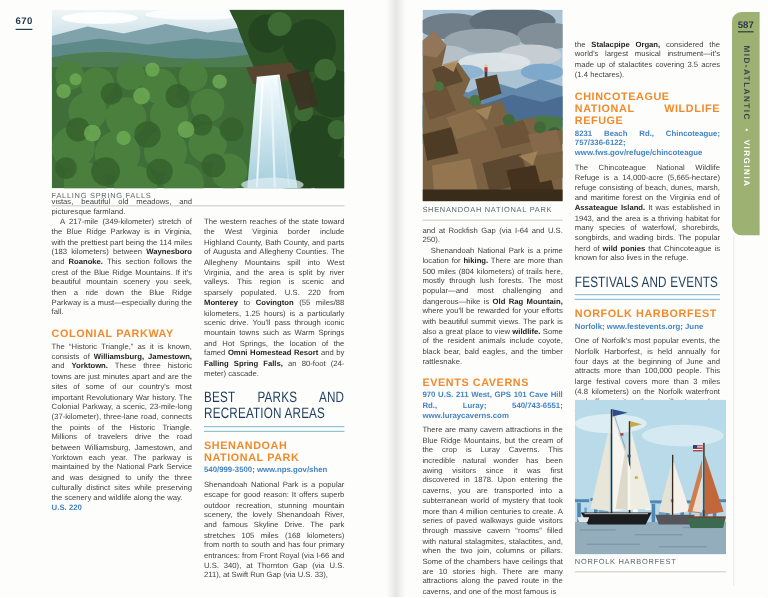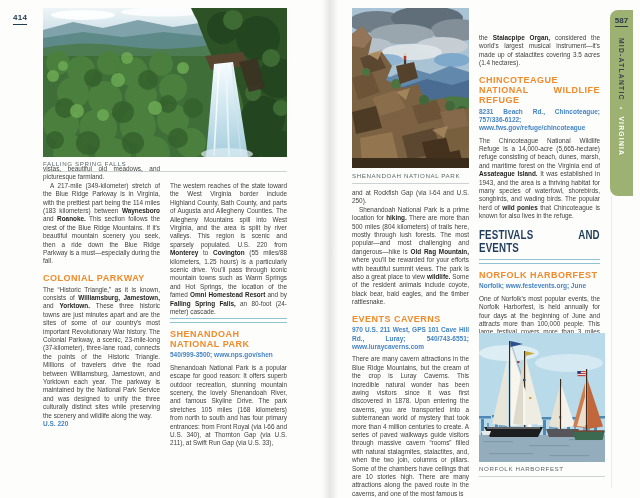--- a/index.html
+++ b/index.html
@@ -27,21 +27,21 @@
   .col b { color:#1f1f1f; }
   .h-orange {
     margin:7px 0 2.5px; font-size:9px; line-height:10.2px; font-weight:bold;
     color:#f18a2b; letter-spacing:.5px;
   }
   .h-orange.first { margin-top:0; }
   .contact {
     font-weight:bold; color:#4584c4; font-size:6.5px; line-height:8.3px;
     margin:0 0 4px;
   }
-  .h-section { margin:8px 0 3px; color:#1e3d5c; font-weight:bold;
+  .h-section { margin:8px 0 3px; color:#1e3d5c; font-weight:normal;
     font-size:12.5px; line-height:13.5px; }
   .h-section .cond { display:block; width:128%; transform:scaleX(0.78);
     transform-origin:0 0; letter-spacing:.2px; }
   .double-rule { height:3px; border-top:1px solid #8fc3d4;
     border-bottom:1px solid #8fc3d4; margin:1px 0 6px; }
   .gutter {
     position:absolute; left:322px; top:0; width:16px; height:498px;
     background:linear-gradient(90deg, rgba(0,0,0,0) 0%, rgba(60,60,60,.12) 50%, rgba(0,0,0,0) 100%);
   }
   .page-edge { position:absolute; left:611px; top:196px; width:1px; height:292px; background:#ececec; }
@@ -69,21 +69,21 @@
   .photo-shen    { left:352px; top:8px;   width:117px; height:160px; }
   .cap-shen      { left:352px; top:172px; width:117px; }
   .photo-norfolk { left:479px; top:333px; width:126px; height:129px; }
   .cap-norfolk   { left:479px; top:465px; width:126px; }
 </style>
 </head>
 <body>
 
 <div id="spread">
 
-  <div class="pagenum" style="left:13px; top:13px;">414</div>
+  <div class="pagenum" style="left:13px; top:13px;">670</div>
 
   <div class="photo photo-falls">
     <svg viewBox="0 0 244 149" preserveAspectRatio="none">
       <defs>
         <linearGradient id="g-sky1" x1="0" y1="0" x2="0" y2="1">
           <stop offset="0" stop-color="#eef5f7"></stop>
             <stop offset="1" stop-color="#b4d1dc"></stop>
         </linearGradient>
         <linearGradient id="g-fall" x1="0" y1="0" x2="0" y2="1">
           <stop offset="0" stop-color="#f7fdff"></stop>
@@ -168,20 +168,23 @@
   <div class="col col1">
     <p class="body">vistas, beautiful old meadows, and picturesque farmland.</p>
     <p class="body indent">A 217-mile (349-kilometer) stretch of the Blue Ridge Parkway is in Virginia, with the prettiest part being the 114 miles (183 kilometers) between <b>Waynesboro</b> and <b>Roanoke.</b> This section follows the crest of the Blue Ridge Mountains. If it's beautiful mountain scenery you seek, then a ride down the Blue Ridge Parkway is a must—especially during the fall.</p>
     <div class="h-orange">COLONIAL PARKWAY</div>
     <p class="body">The “Historic Triangle,” as it is known, consists of <b>Williamsburg, Jamestown,</b> and <b>Yorktown.</b> These three historic towns are just minutes apart and are the sites of some of our country's most important Revolutionary War history. The Colonial Parkway, a scenic, 23-mile-long (37-kilometer), three-lane road, connects the points of the Historic Triangle. Millions of travelers drive the road between Williamsburg, Jamestown, and Yorktown each year. The parkway is maintained by the National Park Service and was designed to unify the three culturally distinct sites while preserving the scenery and wildlife along the way.</p>
     <div class="contact">U.S. 220</div>
   </div>
 
   <div class="col col2">
     <p class="body">The western reaches of the state toward the West Virginia border include Highland County, Bath County, and parts of Augusta and Allegheny Counties. The Allegheny Mountains spill into West Virginia, and the area is split by river valleys. This region is scenic and sparsely populated. U.S. 220 from <b>Monterey</b> to <b>Covington</b> (55 miles/88 kilometers, 1.25 hours) is a particularly scenic drive. You'll pass through iconic mountain towns such as Warm Springs and Hot Springs, the location of the famed <b>Omni Homestead Resort</b> and by <b>Falling Spring Falls,</b> an 80-foot (24-meter) cascade.</p>
+    <div class="h-section">
+      <span class="cond">BEST PARKS AND RECREATION AREAS</span>
+    </div>
     <div class="double-rule"></div>
     <div class="h-orange first">SHENANDOAH NATIONAL PARK</div>
     <div class="contact">540/999-3500; www.nps.gov/shen</div>
     <p class="body">Shenandoah National Park is a popular escape for good reason: It offers superb outdoor recreation, stunning mountain scenery, the lovely Shenandoah River, and famous Skyline Drive. The park stretches 105 miles (168 kilometers) from north to south and has four primary entrances: from Front Royal (via I-66 and U.S. 340), at Thornton Gap (via U.S. 211), at Swift Run Gap (via U.S. 33),</p>
   </div>
 
   <div class="gutter"></div>
 
   <div class="photo photo-shen">
     <svg viewBox="0 0 117 160" preserveAspectRatio="none">

